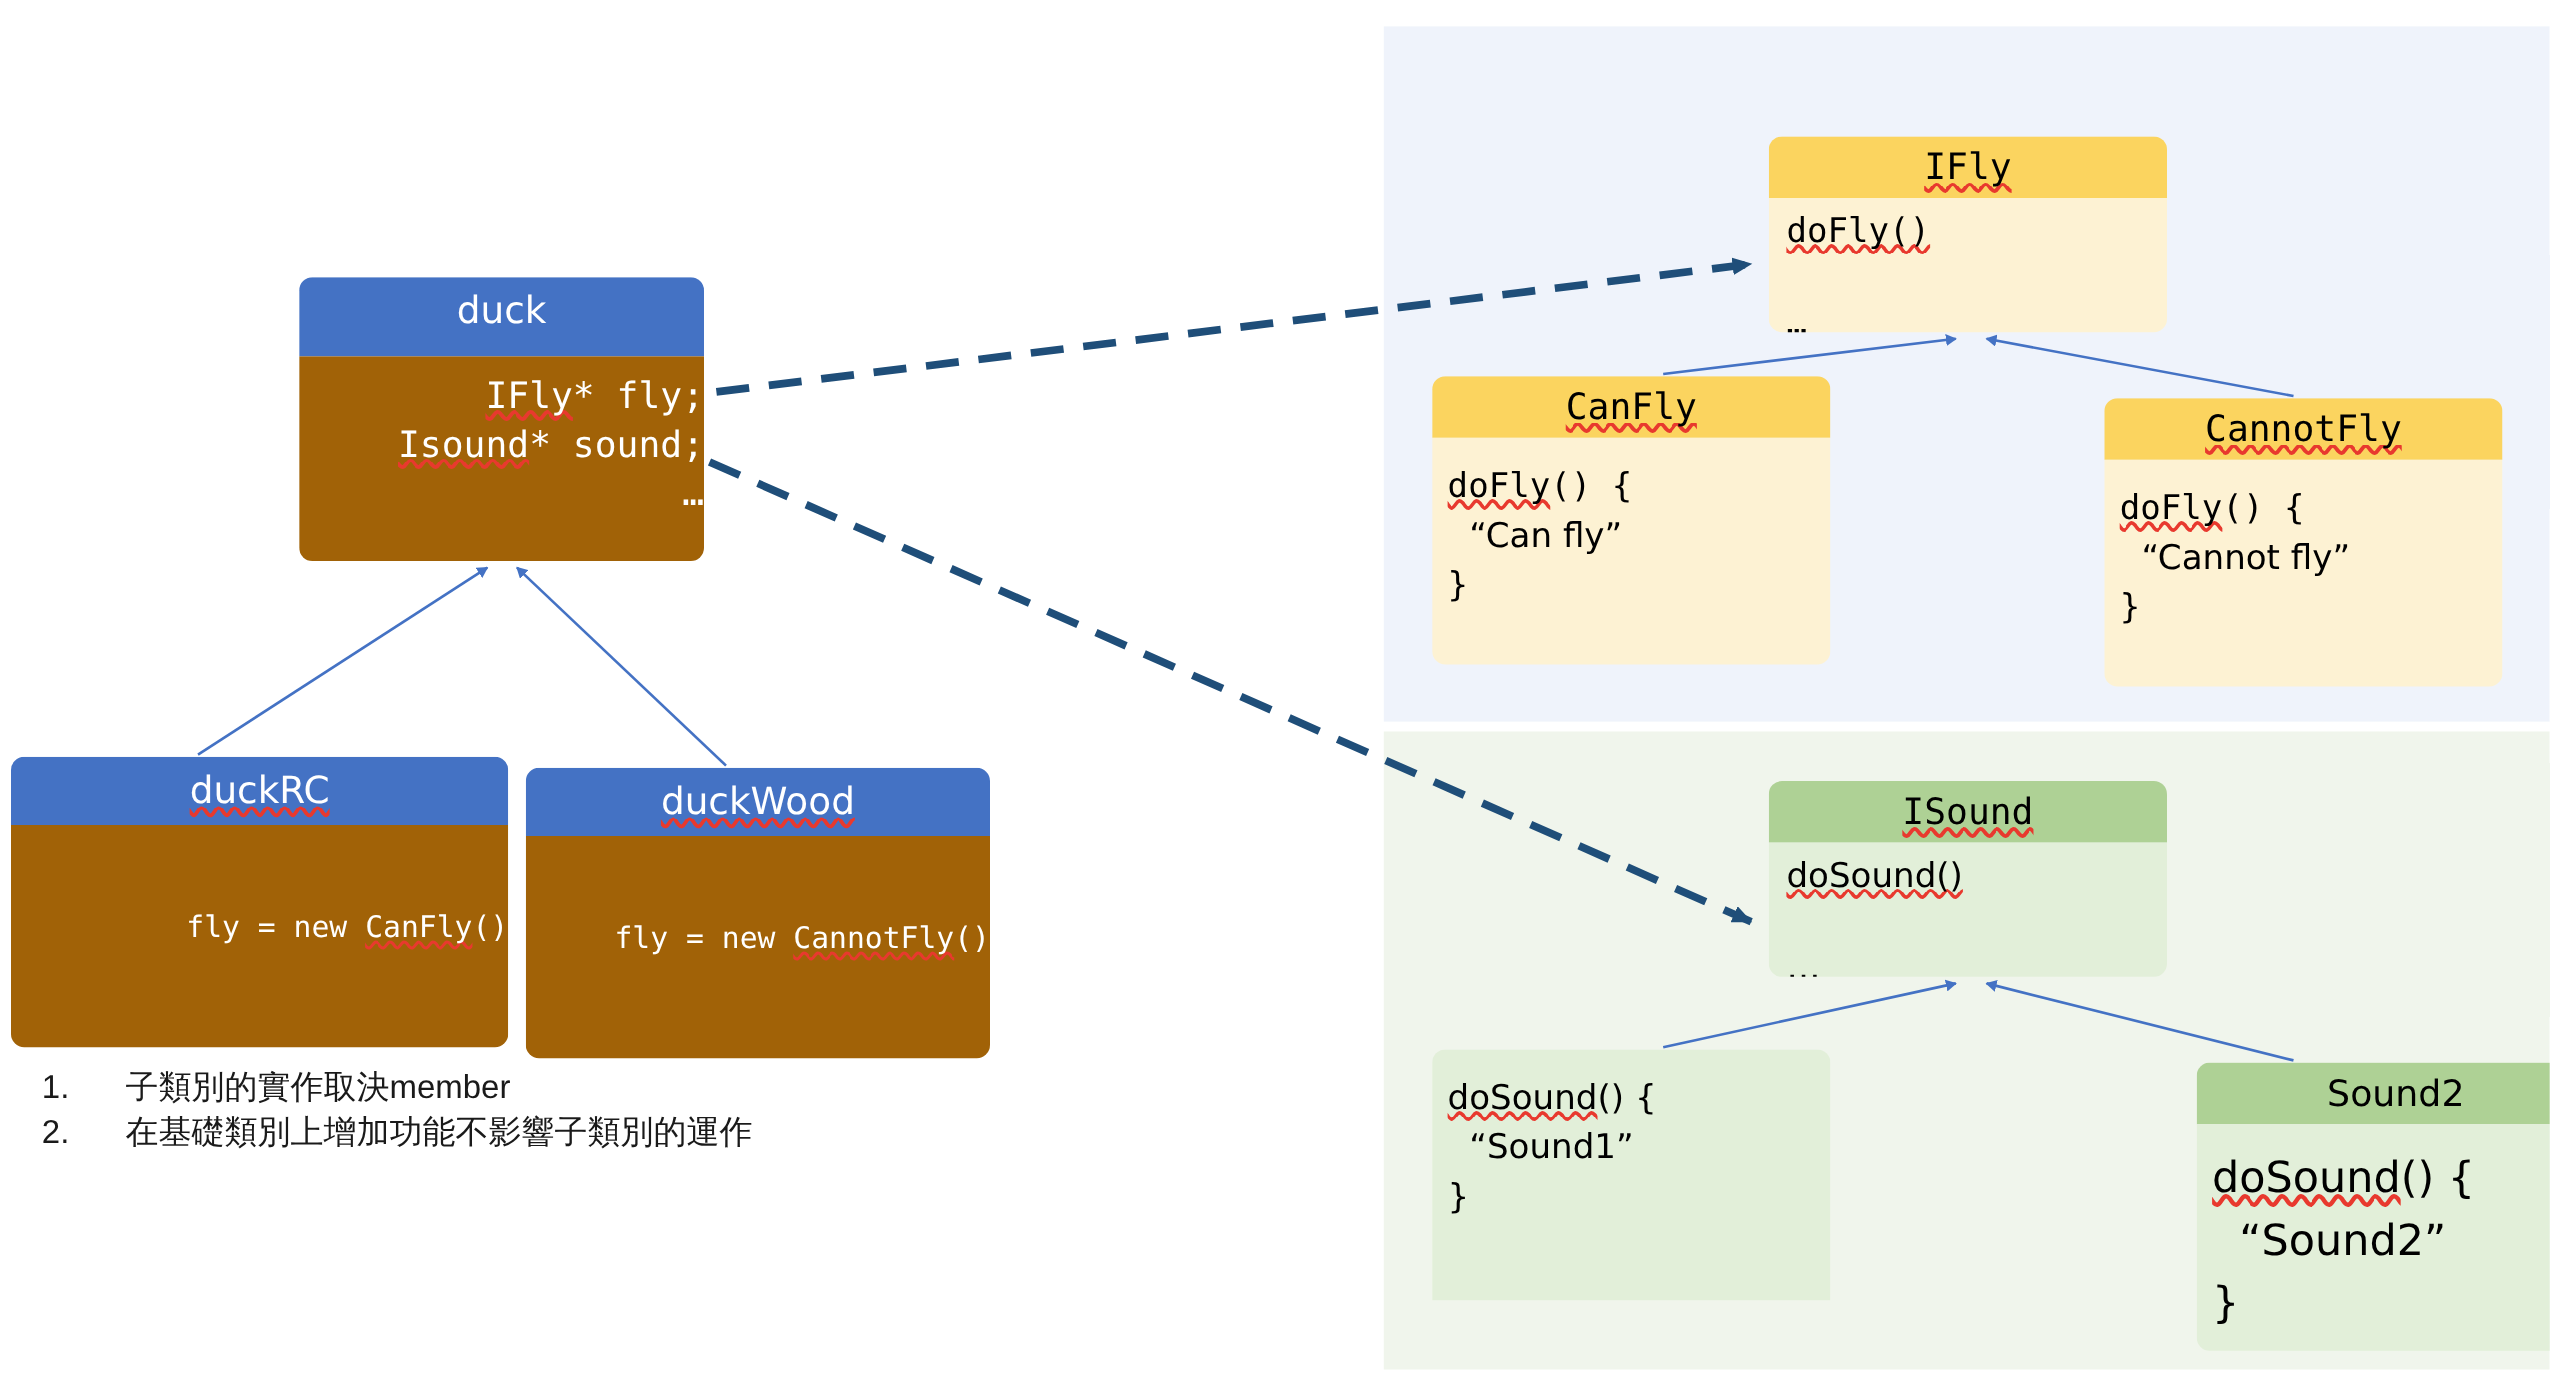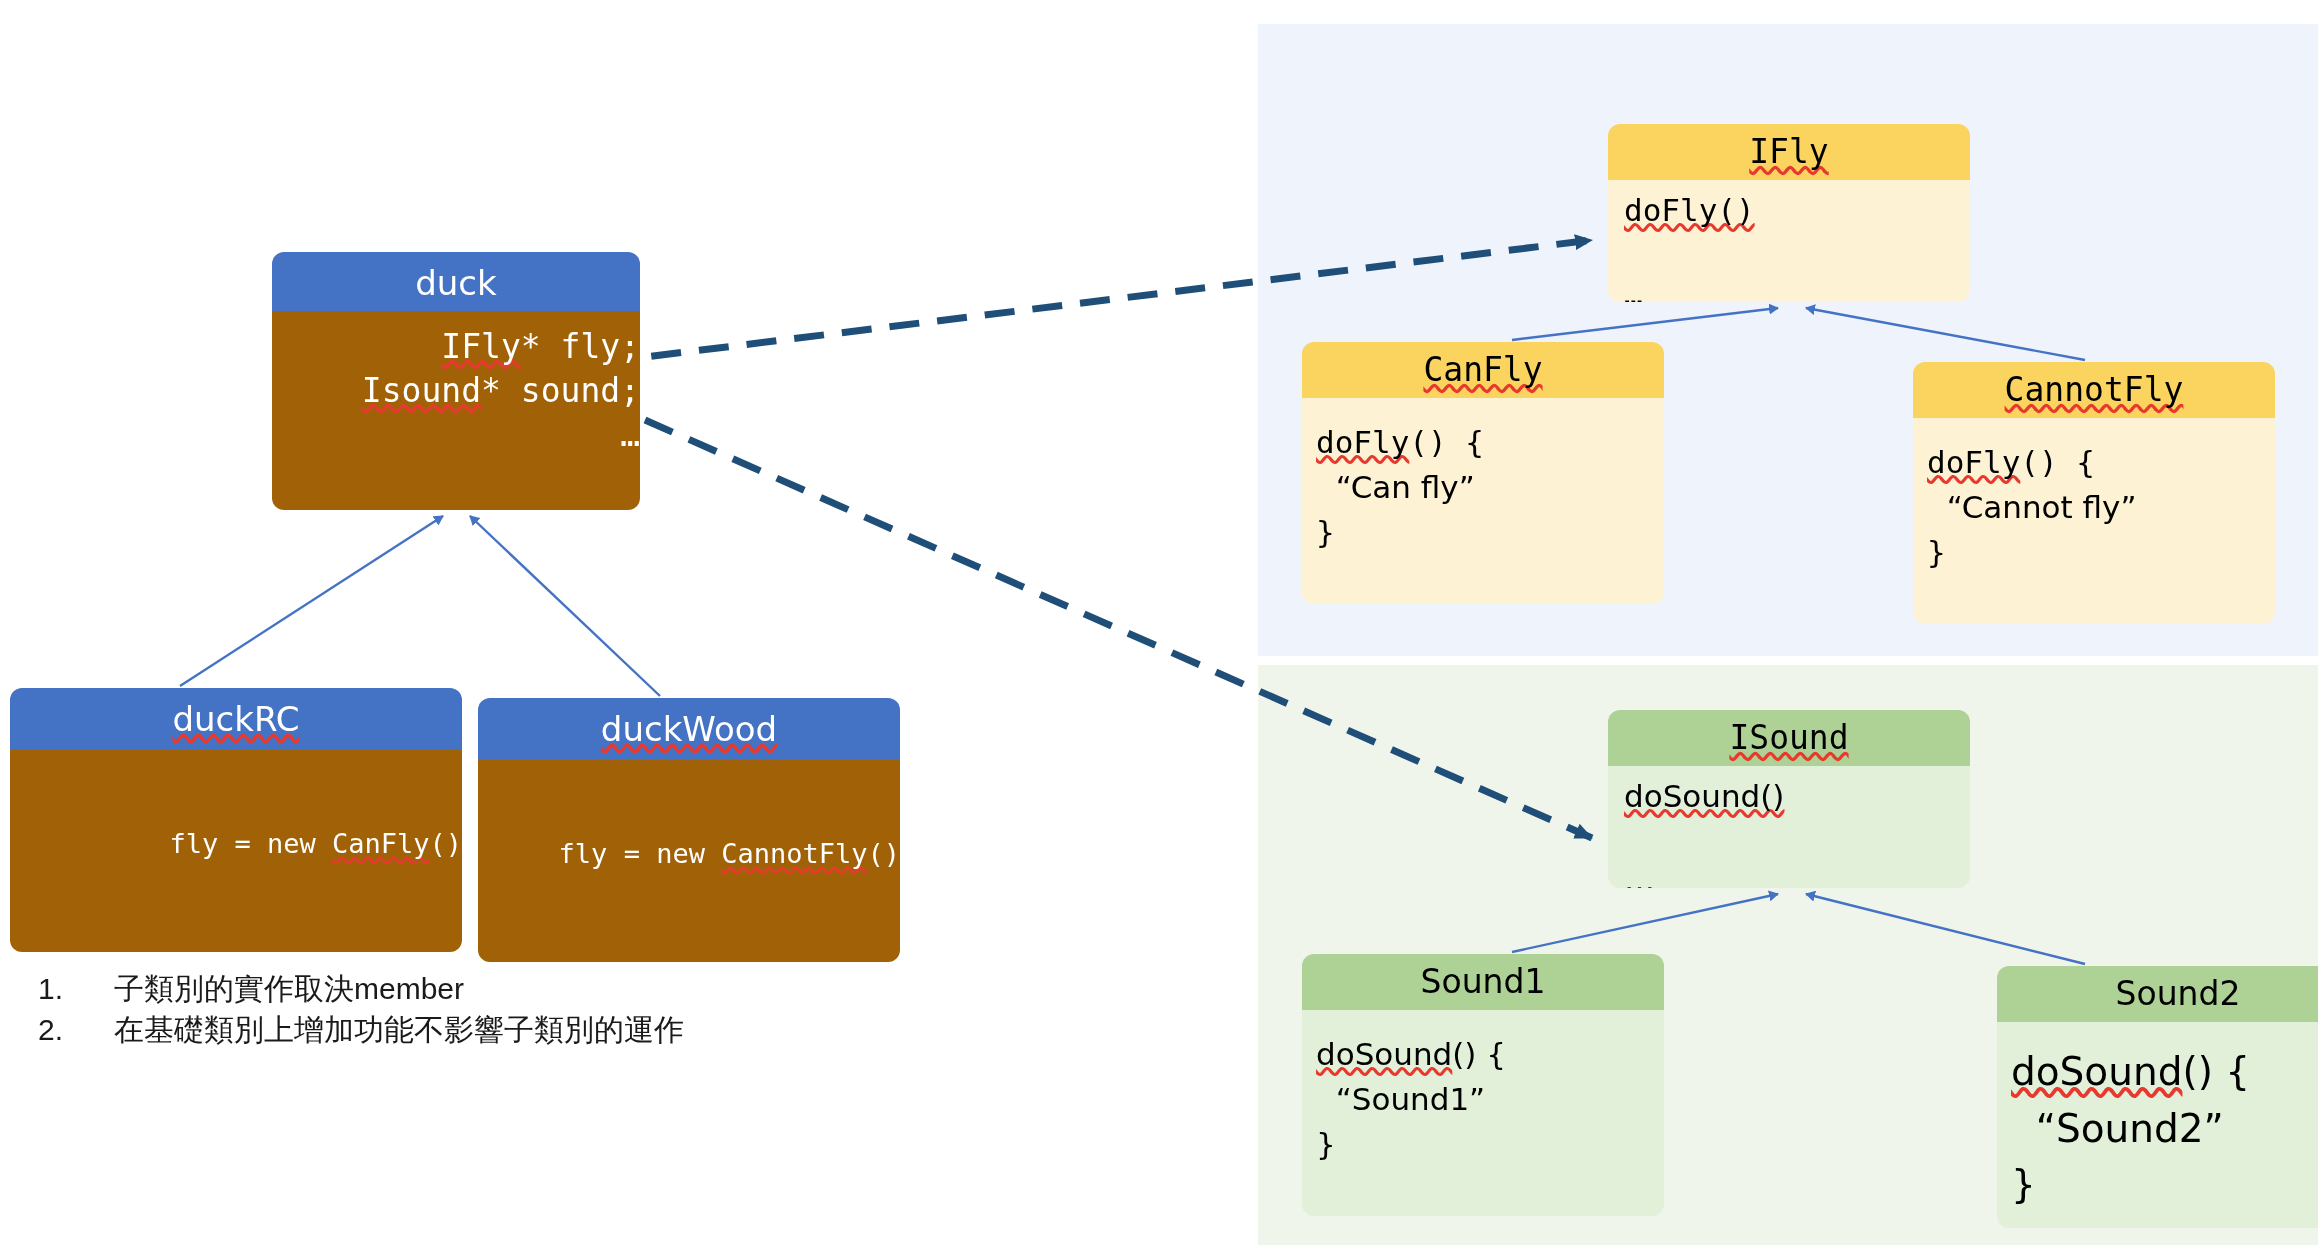--- a/index.html
+++ b/index.html
@@ -105,21 +105,21 @@
   .ul {
     text-decoration: underline;
     text-underline-offset: 3px;
   }
   .ul.sq {
     text-decoration: underline wavy #E8392E;
   }
 
   
   #box-duck { left: 272px; top: 252px; width: 368px; height: 258px; }
-  #box-duck .hdr { height: 59px; line-height: 62px; font-size: 34px; }
+  #box-duck .hdr { height: 72px; line-height: 62px; font-size: 34px; }
   #box-duck .body { height: 196px; font-size: 33px; padding: 14px 0 0 22px; line-height: 1.33; }
 
   #box-duckrc { left: 10px; top: 688px; width: 452px; height: 264px; }
   #box-duckrc .hdr { height: 62px; line-height: 62px; font-size: 34px; }
   #box-duckrc .body { height: 202px; font-size: 27px; padding: 78px 0 0 30px; }
 
   #box-duckwood { left: 478px; top: 698px; width: 422px; height: 264px; }
   #box-duckwood .hdr { height: 62px; line-height: 62px; font-size: 34px; }
   #box-duckwood .body { height: 202px; font-size: 27px; padding: 78px 0 0 24px; }
 
@@ -239,21 +239,20 @@
   </div>
 
   <div class="cbox green" id="box-isound">
     <div class="hdr mono ul sq">ISound</div>
     <div class="body sans"><span class="sq">doSound()</span>
 
 <span>…</span></div>
   </div>
 
   <div class="cbox green" id="box-sound1">
-    <div class="hdr sans">Sound1</div>
     <div class="body sans"><span class="sq">doSound</span><span>() {</span>
 <span>  “Sound1”</span>
 <span>}</span></div>
   </div>
 
   <div class="cbox green" id="box-sound2">
     <div class="hdr sans">Sound2</div>
     <div class="body sans"><span class="sq">doSound</span><span>() {</span>
 <span>  “Sound2”</span>
 <span>}</span></div>

